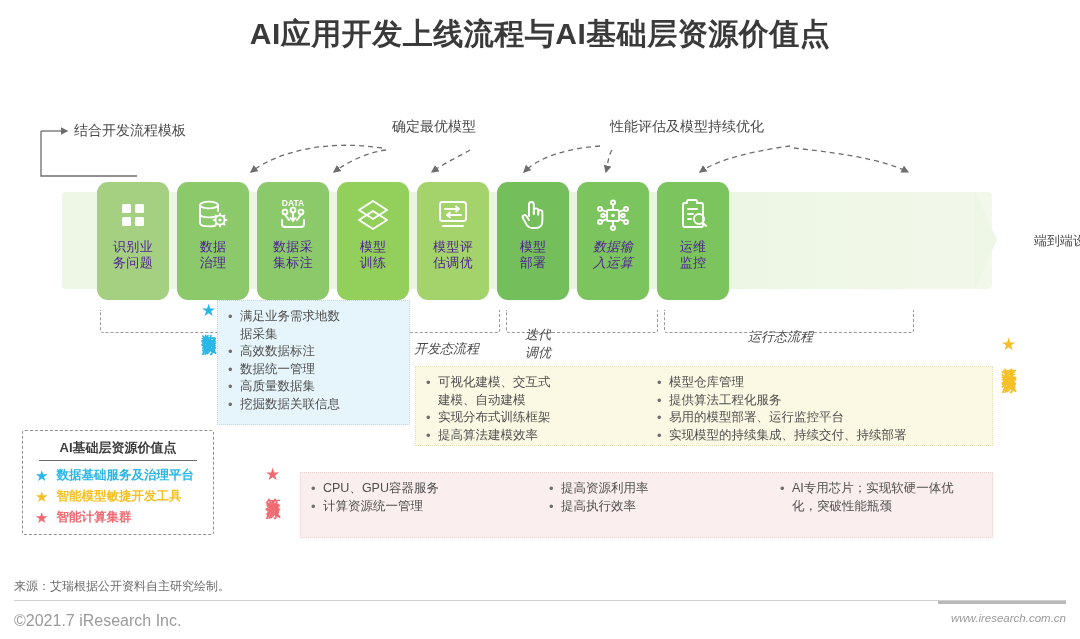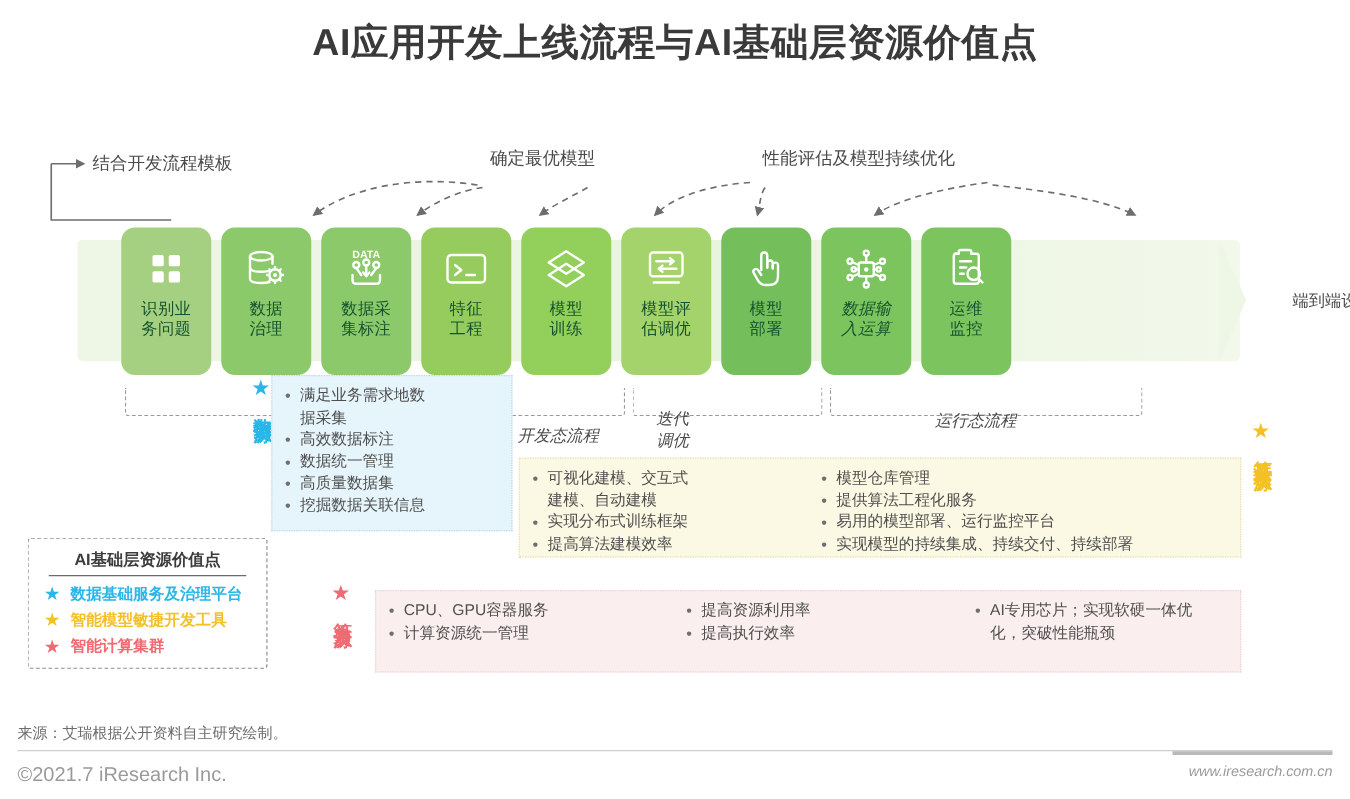--- a/index.html
+++ b/index.html
@@ -40,21 +40,21 @@
   }
 
   .steps{position:absolute;left:97px;top:182px;display:flex;gap:8px;}
   .step{
     width:72px;height:118px;border-radius:11px;
     display:flex;flex-direction:column;align-items:center;justify-content:flex-start;
     padding-top:13px;box-sizing:border-box;color:#ffffff;
   }
   .step .ico{height:40px;display:flex;align-items:center;justify-content:center;}
   .step .lbl{
-    margin-top:4px;font-size:13px;line-height:16px;text-align:center;color:#14532d;
+    margin-top:4px;font-size:13px;line-height:16px;text-align:center;color:#4c1d95;
     font-weight:normal;letter-spacing:0.3px;
   }
   .step .lbl span{display:block;}
 
   
   .dashgrp{position:absolute;border:1.2px dashed #9a9a9a;border-top:none;border-radius:0 0 3px 3px;}
   #grp-dev{left:100px;top:310px;width:398px;height:22px;}
   #grp-iter{left:506px;top:310px;width:150px;height:22px;}
   #grp-run{left:664px;top:310px;width:248px;height:22px;}
   .grplbl{position:absolute;font-size:13px;font-style:italic;color:#4a4a4a;white-space:nowrap;}
@@ -203,33 +203,20 @@
             <circle cx="27" cy="16" r="2.4" stroke="#fff" fill="none" stroke-width="1.9" stroke-linecap="round" stroke-linejoin="round"></circle>
             <circle cx="19" cy="14" r="2.4" stroke="#fff" fill="none" stroke-width="1.9" stroke-linecap="round" stroke-linejoin="round"></circle>
             <path d="M11 18.5 L15 24 M27 18.5 L23 24 M19 16.5 L19 24" stroke="#fff" fill="none" stroke-width="1.9" stroke-linecap="round" stroke-linejoin="round"></path>
             <path d="M8 24 L8 28 Q8 31 11 31 L27 31 Q30 31 30 28 L30 24" stroke="#fff" fill="none" stroke-width="1.9" stroke-linecap="round" stroke-linejoin="round"></path>
             <path d="M19 25 L16.5 22 M19 25 L21.5 22" stroke="#fff" fill="none" stroke-width="1.9" stroke-linecap="round" stroke-linejoin="round"></path>
           </svg>
         </div>
         <div class="lbl">
           <span>数据采</span>
           <span>集标注</span>
-        </div>
-      </div>
-      <div class="step" style="background: rgb(150, 204, 94);">
-        <div class="ico">
-          <svg width="38" height="32" viewBox="0 0 38 32">
-            <rect x="4" y="5" width="30" height="22" rx="3" stroke="#fff" fill="none" stroke-width="1.9" stroke-linecap="round" stroke-linejoin="round"></rect>
-            <path d="M10 13 L15 17 L10 21" stroke="#fff" fill="none" stroke-width="1.9" stroke-linecap="round" stroke-linejoin="round"></path>
-            <path d="M19 21 L26 21" stroke="#fff" fill="none" stroke-width="1.9" stroke-linecap="round" stroke-linejoin="round"></path>
-          </svg>
-        </div>
-        <div class="lbl">
-          <span>特征</span>
-          <span>工程</span>
         </div>
       </div>
       <div class="step" style="background: rgb(146, 207, 91);">
         <div class="ico">
           <svg width="36" height="36" viewBox="0 0 36 36">
             <path d="M18 4 L32 13 L18 22 L4 13 Z" stroke="#fff" fill="none" stroke-width="1.9" stroke-linecap="round" stroke-linejoin="round"></path>
             <path d="M18 14 L32 23 L18 32 L4 23 Z" stroke="#fff" fill="none" stroke-width="1.9" stroke-linecap="round" stroke-linejoin="round"></path>
           </svg>
         </div>
         <div class="lbl">

